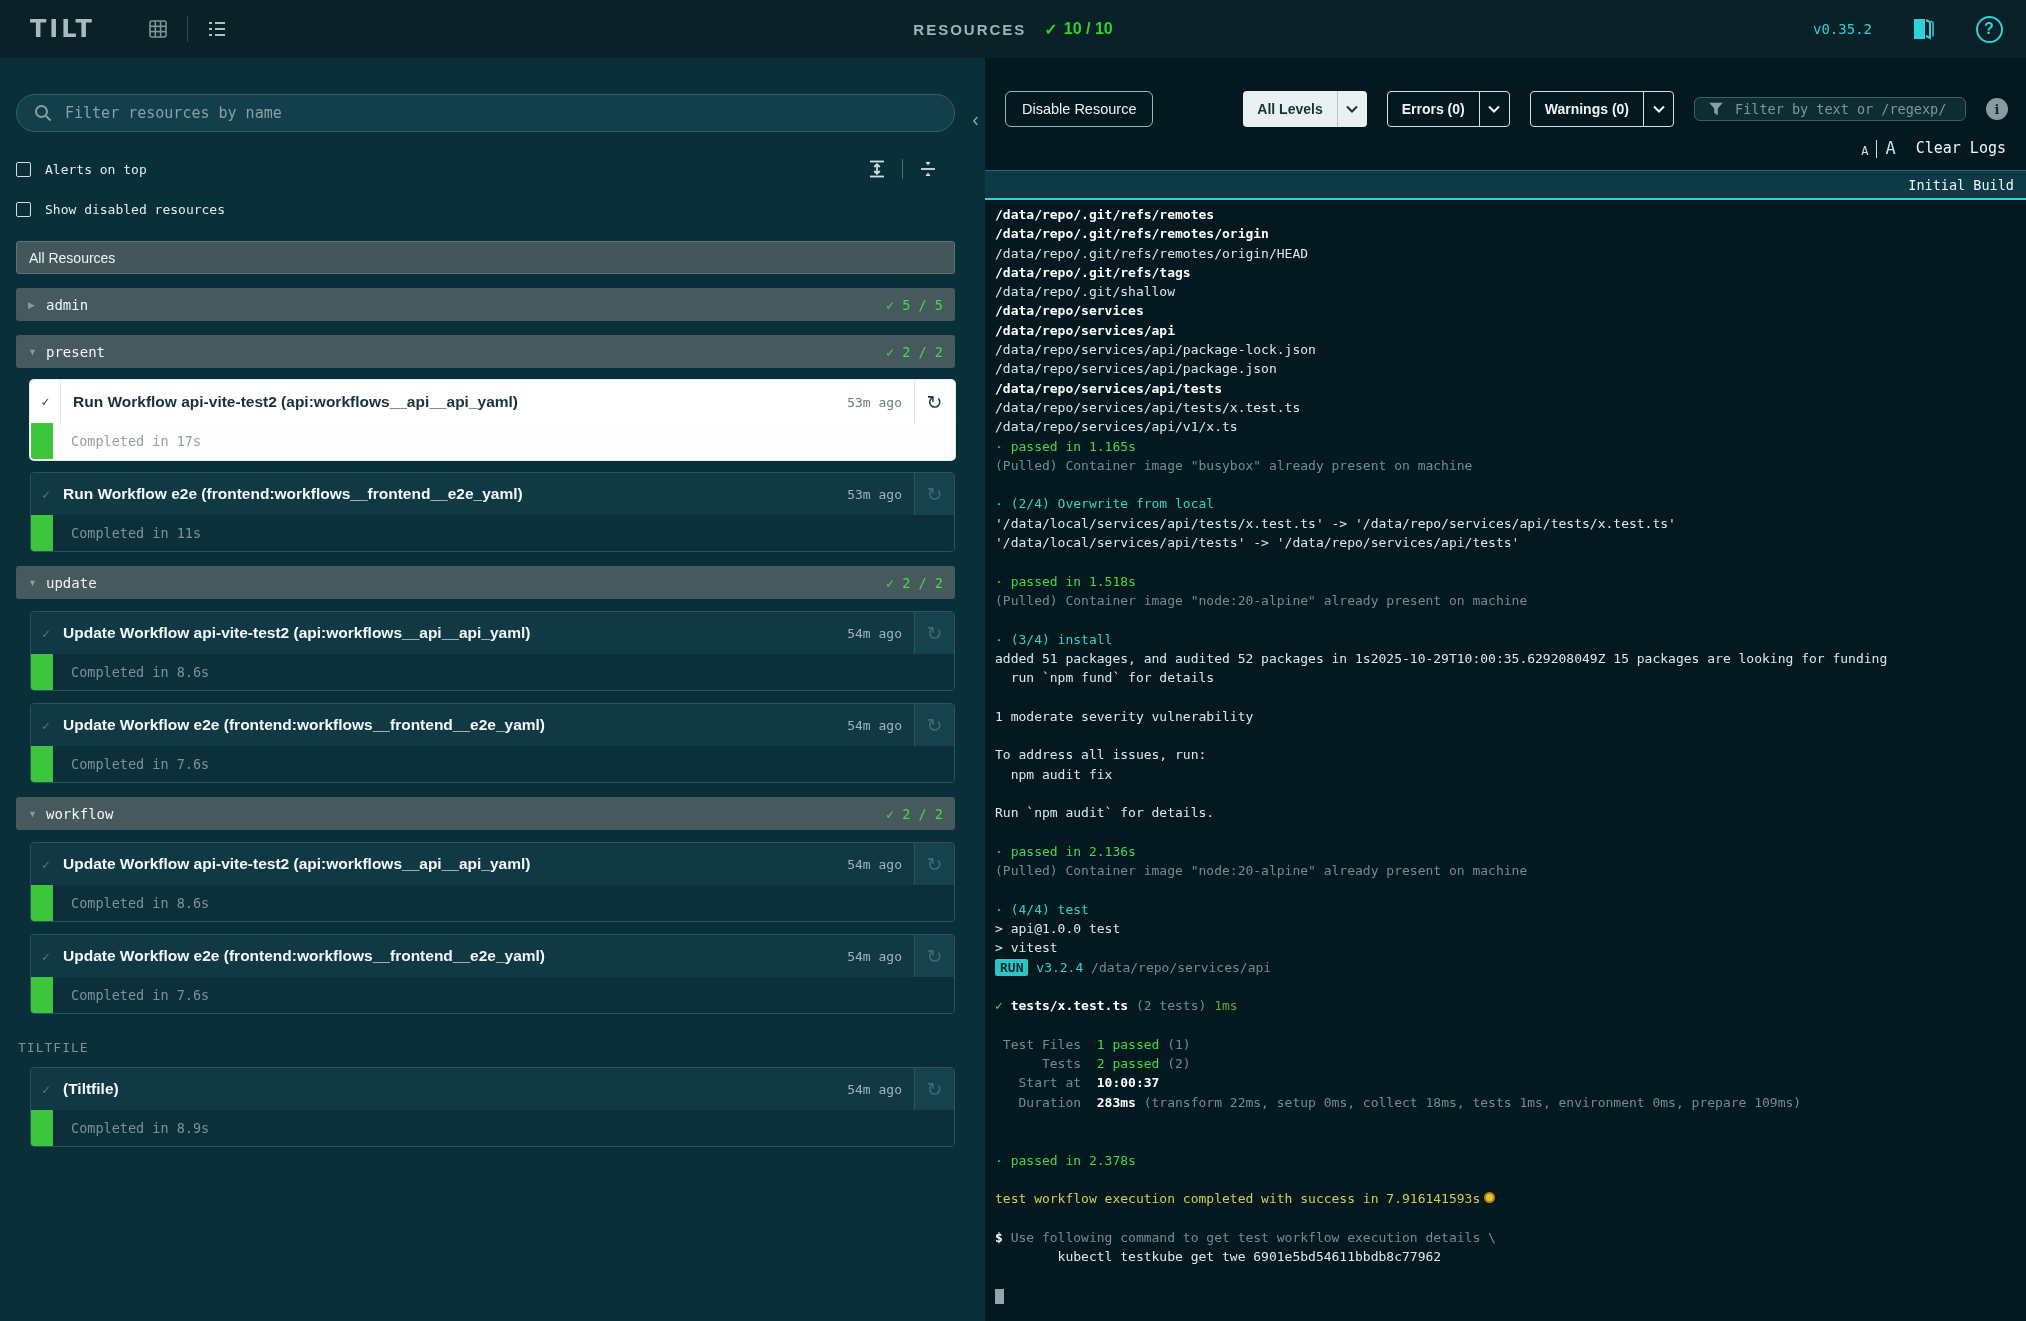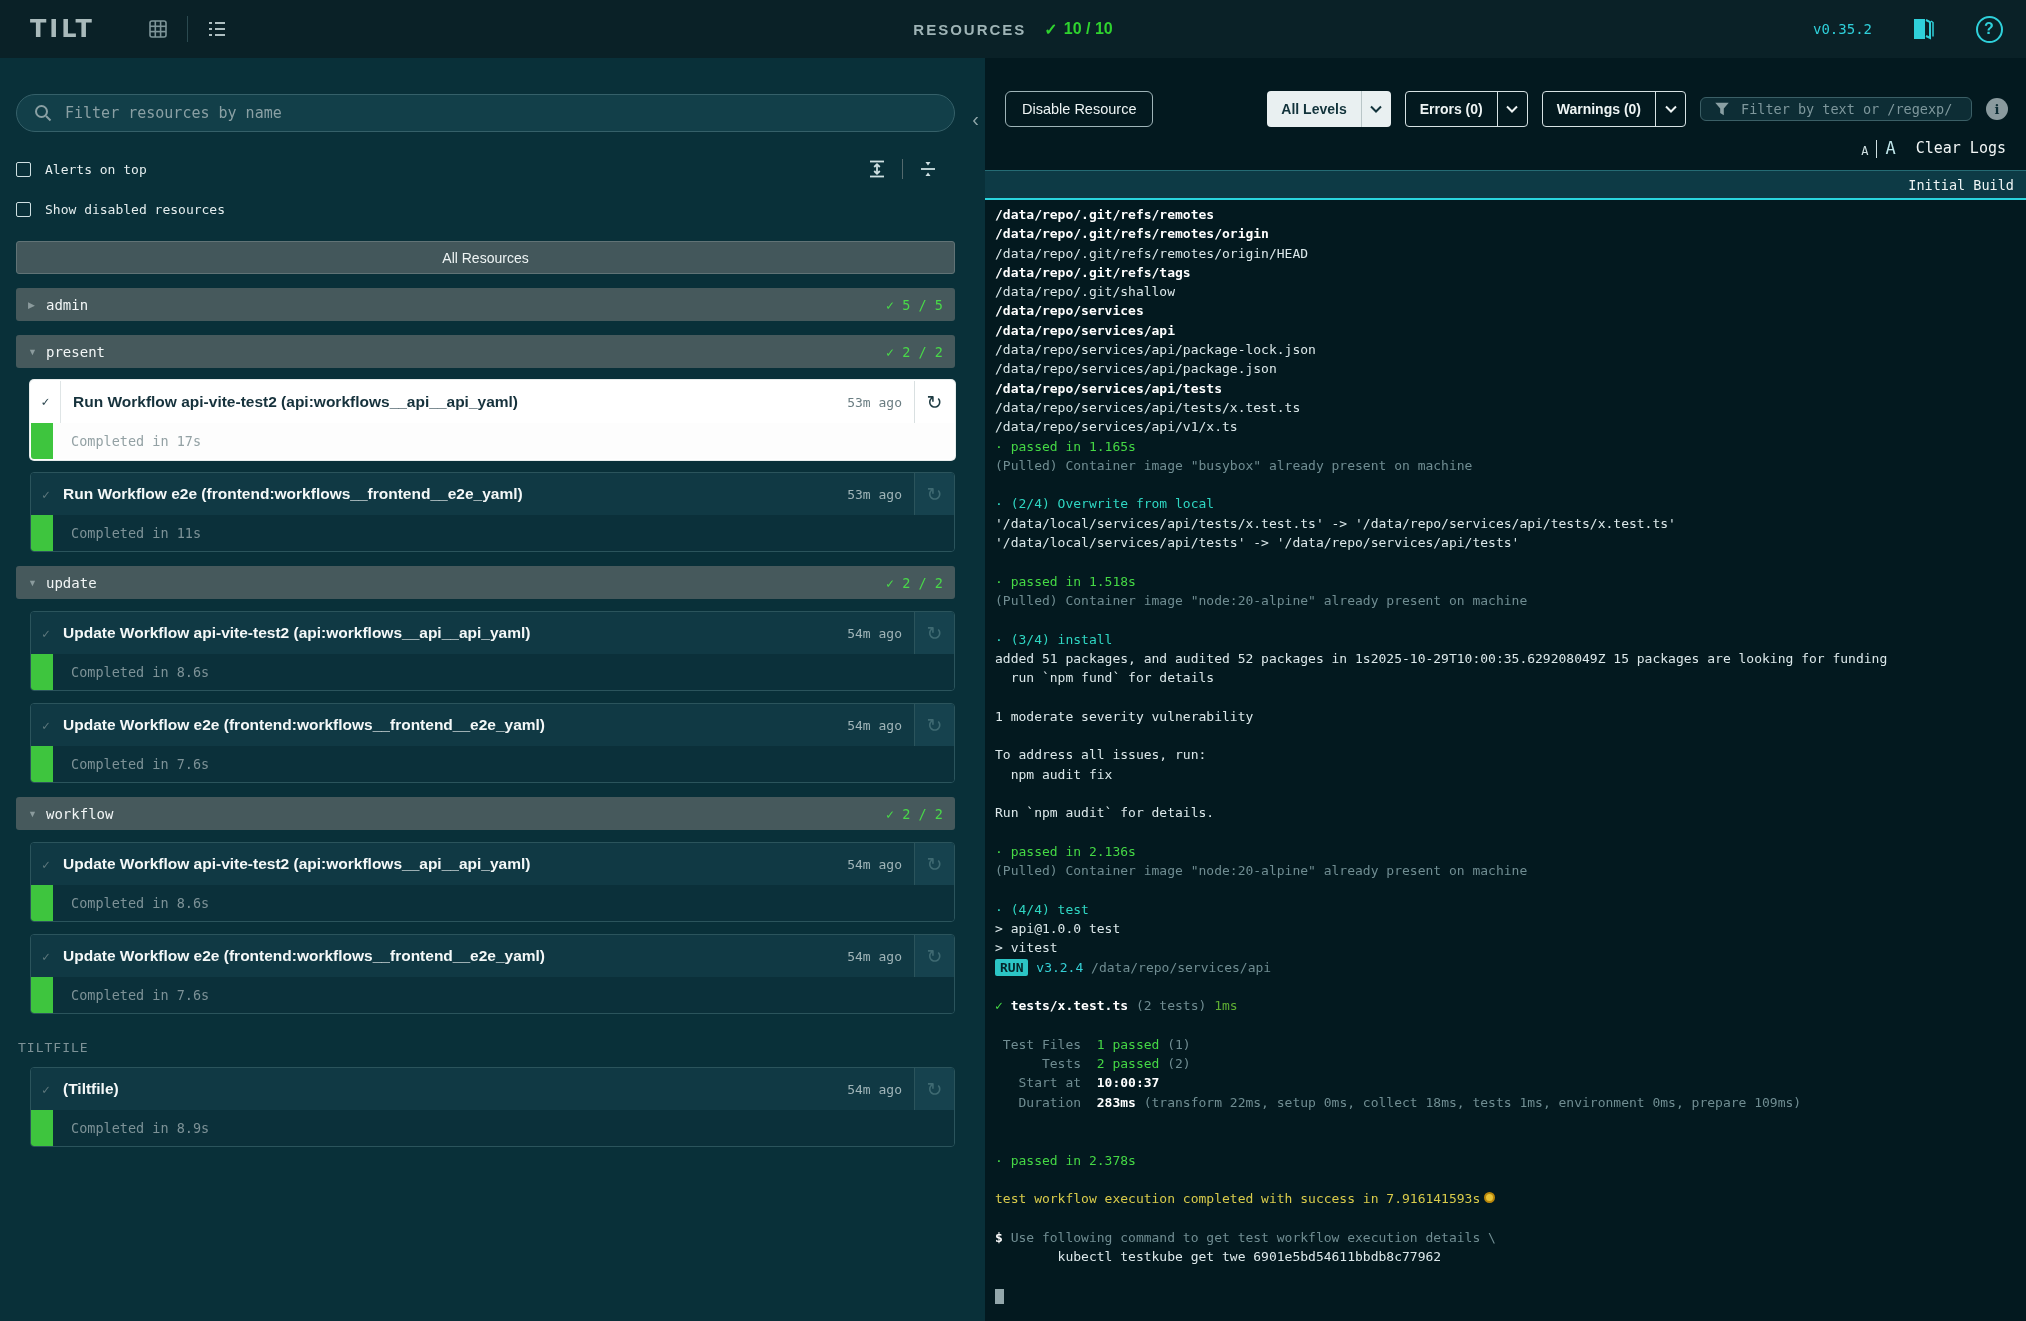--- a/index.html
+++ b/index.html
@@ -37,21 +37,21 @@
   .searchbox input::placeholder { color:#8aa0a4; }
   .collapse-chev { position:absolute; right:6px; top:50px; color:#8fa5a8; font-size:20px; cursor:pointer; }
 
   .optrow { display:flex; align-items:center; margin-top:22px; }
   .optrow.second { margin-top:18px; }
   .cbx { width:15px; height:15px; border:1.5px solid #cfe0e2; border-radius:2px; background:transparent; cursor:pointer; }
   .optlabel { margin-left:14px; font-family:"DejaVu Sans Mono", monospace; font-size:13px; color:#e4edee; }
   .sort-btns { margin-left:auto; display:flex; align-items:center; gap:10px; margin-right:12px; }
 
   .all-res { margin-top:24px; height:33px; background:#43575b; border:1px solid #617376; border-radius:3px;
-             display:flex; align-items:center; padding:0 12px; color:#eef4f4; font-size:14px; cursor:pointer;justify-content:center; }
+             display:flex; align-items:center; padding:0 12px; color:#eef4f4; font-size:14px; cursor:pointer; }
 
   .group-header { margin-top:14px; height:33px; background:#46595c; border-radius:3px;
                   display:flex; align-items:center; padding:0 12px; cursor:pointer; }
   .group-tri { font-size:9px; color:#8b9b9d; width:18px; }
   .group-label { font-family:"DejaVu Sans Mono", monospace; font-size:14px; color:#f2f6f6; }
   .group-count { margin-left:auto; font-family:"DejaVu Sans Mono", monospace; font-size:13.5px; color:#49d949; }
 
   .res-card { margin:12px 0 12px 14px; border-radius:4px; overflow:hidden; cursor:pointer;
               border:1px solid #2b545c; background:#0b303a; }
   .res-title-row { height:42px; display:flex; align-items:center; background:#103944; position:relative; }
@@ -74,21 +74,21 @@
   .res-card.selected .res-status-row { background:#fdfdfd; }
   .res-card.selected .res-status { color:#93a1a4; }
 
   .tiltfile-label { margin:26px 0 0 2px; font-family:"DejaVu Sans Mono", monospace; font-size:13px;
                     letter-spacing:1px; color:#7d9297; }
 
   
   .log-actions { display:flex; align-items:center; margin:32px 18px 0 20px; height:38px; gap:18px; }
   .btn-disable { height:36px; padding:0 16px; border:1px solid #9fb4b8; border-radius:6px; background:transparent;
                  color:#eef4f4; font-size:14.5px; font-family:"Liberation Sans", sans-serif; cursor:pointer; }
-  .right-cluster { margin-left:auto; display:flex; align-items:center; gap:14px; }
+  .right-cluster { margin-left:auto; display:flex; align-items:center; gap:20px; }
   .split-btn { height:36px; display:flex; align-items:stretch; border-radius:4px; overflow:hidden;
                font-size:14px; font-weight:600; cursor:pointer; }
   .split-btn .lab { display:flex; align-items:center; padding:0 14px; }
   .split-btn .chev { width:30px; display:flex; align-items:center; justify-content:center; }
   .split-btn.light { background:#e9f0f1; color:#12333b; }
   .split-btn.light .chev { border-left:1px solid #b9c6c8; }
   .split-btn.dark { border:1px solid #d7e2e4; color:#eef4f4; background:transparent; }
   .split-btn.dark .chev { border-left:1px solid #d7e2e4; }
   .filterbox { height:24px; width:272px; border:1px solid #3b5f66; border-radius:6px; background:#0d2d35;
                display:flex; align-items:center; padding:0 12px; gap:10px; }

